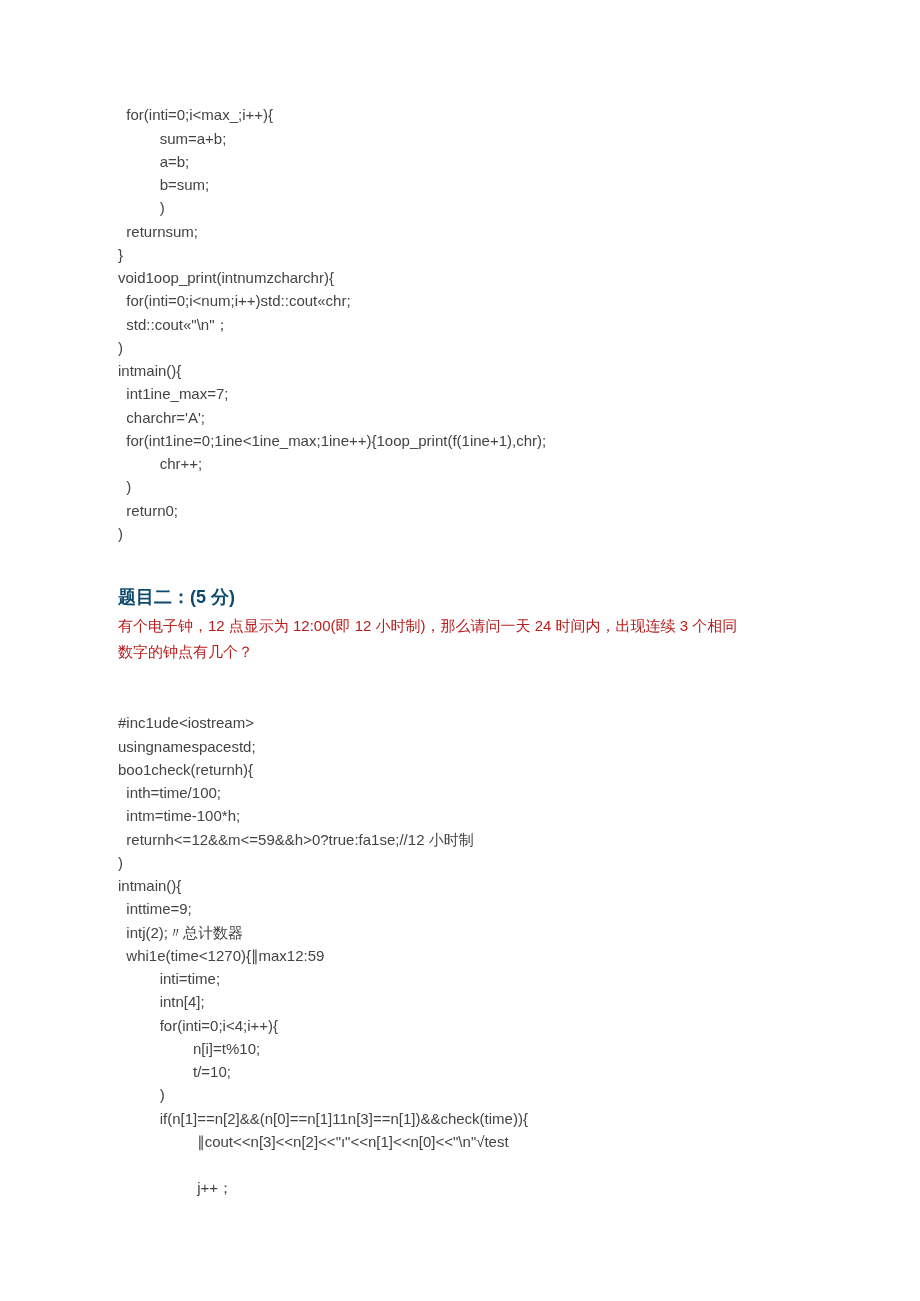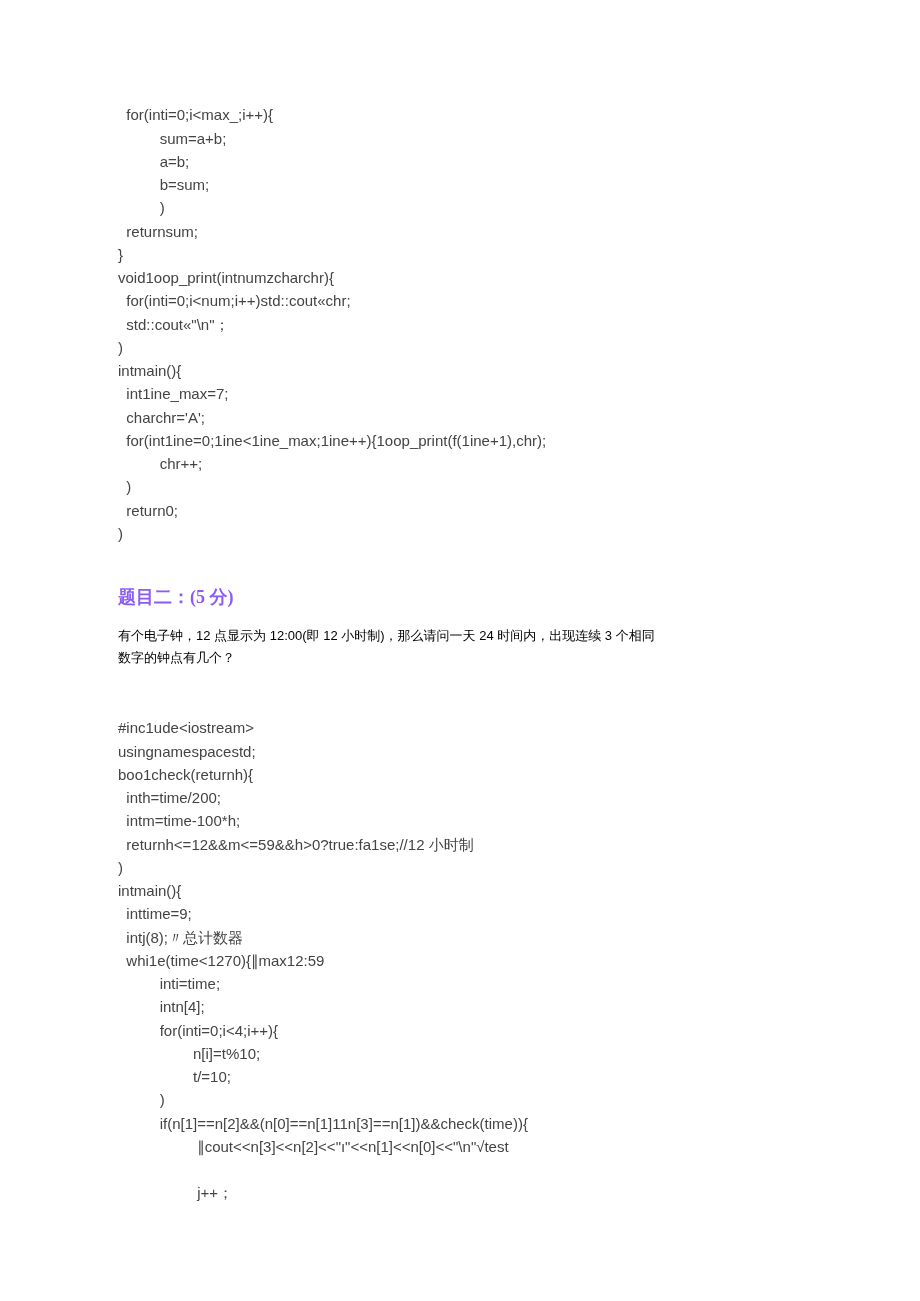--- a/index.html
+++ b/index.html
@@ -17,30 +17,30 @@
   }
   .code-block {
     font-family: Arial, "Microsoft YaHei", sans-serif;
     font-size: 15px;
     line-height: 1.55;
     color: #444;
     white-space: pre;
     margin-bottom: 40px;
   }
   .heading {
-    color: #8b5cf6;
+    color: #0c4a6e;
     font-size: 18px;
     font-weight: bold;
     margin-top: 36px;
-    margin-bottom: 16px;
-    font-family: Liberation Serif, serif;
+    margin-bottom: 4px;
+    font-family: Liberation Sans, sans-serif;
   }
   .desc {
-    color: #000000;
-    font-size: 13px;
+    color: #b91c1c;
+    font-size: 15px;
     line-height: 1.7;
     margin-bottom: 24px;
     font-family: "SimSun","Microsoft YaHei",sans-serif;
   }
   .code-block.second {
     margin-top: 0;
   }
 </style>
 </head>
 <body>
@@ -71,27 +71,27 @@
   <div class="heading">题目二：(5 分)</div>
   <div class="desc">
     <span>有个电子钟，12 点显示为 12:00(即 12 小时制)，那么请问一天 24 时间内，出现连续 3 个相同</span><br>
     <span>数字的钟点有几个？</span>
   </div>
 
   <div class="code-block second">
 <span>#inc1ude&lt;iostream&gt;</span>
 <span>usingnamespacestd;</span>
 <span>boo1check(returnh){</span>
-<span>  inth=time/200;</span>
+<span>  inth=time/100;</span>
 <span>  intm=time-100*h;</span>
 <span>  returnh&lt;=12&amp;&amp;m&lt;=59&amp;&amp;h&gt;0?true:fa1se;//12 小时制</span>
 <span>)</span>
 <span>intmain(){</span>
 <span>  inttime=9;</span>
-<span>  intj(8);〃总计数器</span>
+<span>  intj(2);〃总计数器</span>
 <span>  whi1e(time&lt;1270){∥max12:59</span>
 <span>          inti=time;</span>
 <span>          intn[4];</span>
 <span>          for(inti=0;i&lt;4;i++){</span>
 <span>                  n[i]=t%10;</span>
 <span>                  t/=10;</span>
 <span>          )</span>
 <span>          if(n[1]==n[2]&amp;&amp;(n[0]==n[1]11n[3]==n[1])&amp;&amp;check(time)){</span>
 <span>                   ∥cout&lt;&lt;n[3]&lt;&lt;n[2]&lt;&lt;"ı"&lt;&lt;n[1]&lt;&lt;n[0]&lt;&lt;"\n"√test</span>
 

